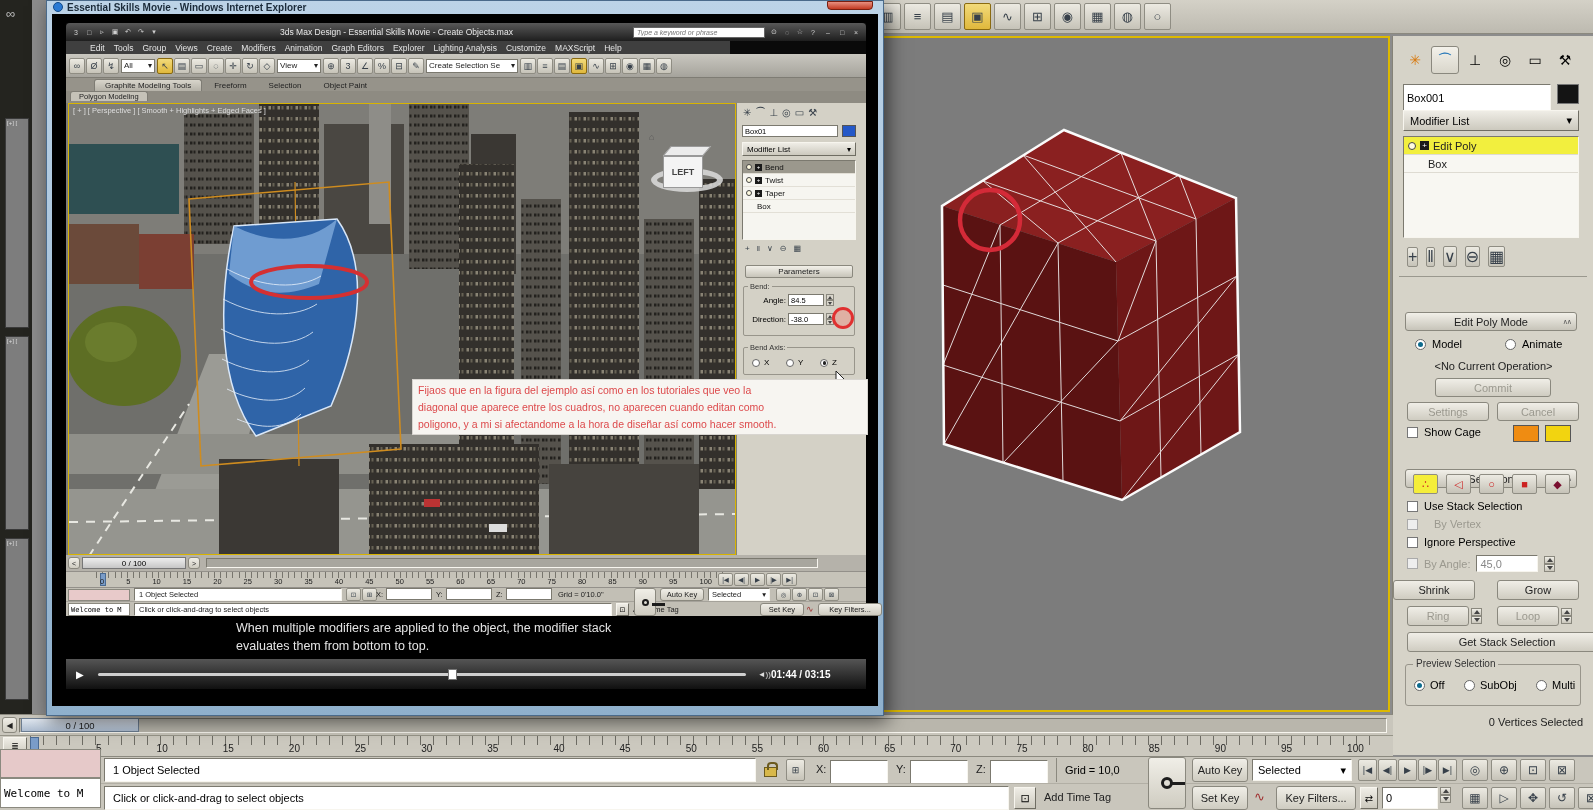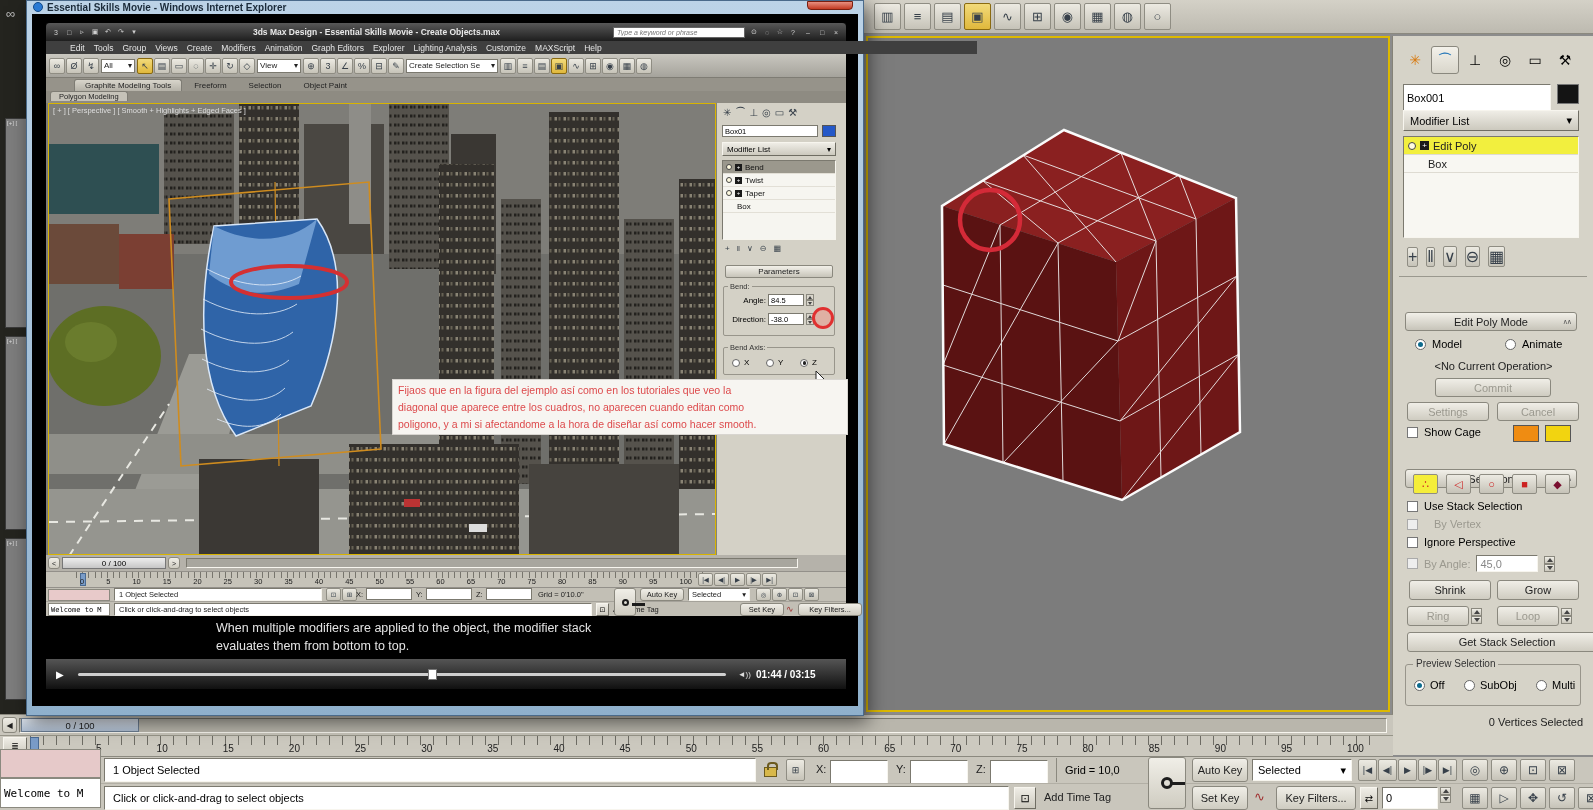--- a/index.html
+++ b/index.html
@@ -50,33 +50,33 @@
   .ptab{width:28px;height:28px;display:flex;align-items:center;justify-content:center;font-size:14px;border-radius:3px}
   .stackrow{display:flex;align-items:center;gap:4px;height:18px;padding:0 4px;border-bottom:1px solid #dedbd2;font-size:11px;color:#222}
   #main-slider-row{left:0;top:714px;width:1393px;height:21px;background:#c9c6bc;border-top:1px solid #8b897f}
   #main-ruler{left:0;top:735px;width:1393px;height:22px;background:#ccc9bf;border-top:1px solid #979589;border-bottom:1px solid #8b897f}
   #status-a{left:0;top:757px;width:1593px;height:26px;background:#c9c6bc}
   #status-b{left:0;top:783px;width:1593px;height:27px;background:#c9c6bc;border-top:1px solid #b2afa5}
   .slabel{font-size:11px;color:#222}
   .sfield{height:27px;background:#fff;border:1px solid;border-color:#7b796f #f7f5ee #f7f5ee #7b796f;font-size:11px;padding:0 3px;font-family:"Liberation Sans",sans-serif}
 
   
-  #ie-window{left:26px;top:0;width:838px;height:716px;z-index:50;
+  #ie-window{left:46px;top:0;width:838px;height:716px;z-index:50;
      background:linear-gradient(#bcd3e7,#8fb0cc);box-shadow:4px 6px 18px rgba(0,0,0,.55);border:1px solid #4a6a8a}
   .ie-title{position:absolute;left:0;top:0;width:100%;height:12px;display:flex;align-items:center;gap:4px;padding-left:6px;
      font-size:10px;color:#1b2b3a;font-weight:bold}
   .ie-close{position:absolute;right:10px;top:0;width:46px;height:9px;background:linear-gradient(#e89080,#c33a22);
      border:1px solid #7a1f10;border-radius:0 0 4px 4px}
   .ie-body{position:absolute;left:5px;top:13px;width:826px;height:692px;background:#000}
   #video{position:absolute;left:14px;top:9px;width:800px;height:678px;background:#0a0a0a}
   .v-title{position:absolute;left:0;top:0;width:800px;height:18px;border-radius:4px 4px 0 0;
      background:linear-gradient(#585858,#1e1e1e);display:flex;align-items:center;padding:0 4px;gap:3px}
-  .v-title .t{flex:1;text-align:center;font-size:8.5px;font-weight:bold;color:#e9e9e9;white-space:nowrap;overflow:hidden}
+  .v-title .t{flex:1;text-align:center;font-size:8.5px;font-weight:normal;color:#e9e9e9;white-space:nowrap;overflow:hidden}
   .v-title .iclist span{width:12px;height:11px;font-size:7px;background:none;border:none;color:#cfcfcf}
-  .v-menu{position:absolute;left:0;top:18px;width:931px;height:13px;background:#3f3f3f;display:flex;align-items:center;gap:9px;padding-left:24px}
+  .v-menu{position:absolute;left:0;top:18px;width:664px;height:13px;background:#3f3f3f;display:flex;align-items:center;gap:9px;padding-left:24px}
   .v-menu span{font-size:8.5px;color:#e6e6e6;white-space:nowrap}
   .v-tool{position:absolute;left:0;top:31px;width:800px;height:24px;background:linear-gradient(#c9c7bf,#a5a39c);
      border-bottom:1px solid #7e7c74;display:flex;align-items:center;gap:2px;padding:0 3px}
   .v-tool .iclist{display:flex;gap:1px}
   .v-tool .iclist span{width:16px;height:16px;font-size:9px}
   .v-dd{height:14px;background:#fff;border:1px solid #7b796f;font-size:8px;display:flex;align-items:center;
         justify-content:space-between;padding:0 2px;color:#222;white-space:nowrap}
   .v-ribbon{position:absolute;left:0;top:55px;width:800px;height:13px;background:#96938a;display:flex;align-items:flex-end;gap:2px;padding-left:28px}
   .v-ribbon span{font-size:8px;color:#222;padding:1px 10px;white-space:nowrap}
   .v-ribbon span:first-child{background:linear-gradient(#d8d5cb,#b5b2a8);border:1px solid #7e7c74;border-bottom:none;border-radius:3px 3px 0 0}
@@ -257,21 +257,21 @@
     </div>
     <div class="abs flex" style="left:14px;top:519px;gap:6px;font-size:11px;color:#9b998f" data-name="by-angle-checkbox">
       <span class="cb dis" data-name="checkbox-icon"></span>
         <span data-name="checkbox-label">By Angle:</span>
       <input class="sfield" style="width: 62px; height: 17px; color: rgb(136, 136, 136);" readonly="" data-name="by-angle-field" value="45,0">
       <span class="spin" data-name="by-angle-spinner">
           <i class="up"></i>
           <i class="dn"></i>
         </span>
     </div>
-    <div class="abs btn" style="left:16px;top:544px;width:82px;height:20px;font-size:11px" data-name="shrink-button">Shrink</div>
+    <div class="abs btn" style="left:0;top:544px;width:82px;height:20px;font-size:11px" data-name="shrink-button">Shrink</div>
     <div class="abs btn" style="left:104px;top:544px;width:82px;height:20px;font-size:11px" data-name="grow-button">Grow</div>
     <div class="abs flex" style="left:14px;top:570px;gap:2px" data-name="ring-control">
       <span class="btn dis" style="width:62px;height:20px;font-size:11px" data-name="ring-button">Ring</span>
       <span class="spin" data-name="ring-spinner">
           <i class="up"></i>
           <i class="dn"></i>
         </span>
     </div>
     <div class="abs flex" style="left:104px;top:570px;gap:2px" data-name="loop-control">
       <span class="btn dis" style="width:62px;height:20px;font-size:11px" data-name="loop-button">Loop</span>
@@ -557,20 +557,26 @@
                 <path d="M152,225 C190,245 226,242 244,228"></path>
                   <path d="M153,255 C190,274 224,270 240,256"></path>
                 <path d="M158,285 C193,302 222,298 236,284"></path>
                   <path d="M168,315 C198,328 220,322 232,310"></path>
               </g>
               <ellipse cx="240" cy="178" rx="58" ry="16" fill="none" stroke="#d43032" stroke-width="4" data-name="annotation-ellipse"></ellipse>
               <rect x="355" y="395" width="16" height="8" fill="#b33"></rect>
                 <rect x="420" y="420" width="18" height="8" fill="#ddd"></rect>
             </svg>
             
+            <div class="abs" style="left:572px;top:28px;width:90px;height:70px" data-name="viewcube">
+              <span class="abs" style="left:8px;top:0;font-size:9px;color:#555" data-name="viewcube-home-icon">⌂</span>
+              <div class="abs" style="left:10px;top:36px;width:72px;height:24px;border:6px solid #dcdcdc;border-radius:50%;opacity:.85" data-name="viewcube-ring"></div>
+              <div class="abs" style="left:26px;top:14px;width:40px;height:10px;background:#ececec;border:1px solid #999;transform:skewX(-40deg)" data-name="viewcube-top-face"></div>
+              <div class="abs flex" style="left:22px;top:24px;width:40px;height:32px;background:#f4f4f4;border:1px solid #999;justify-content:center;font-size:9px;font-weight:bold;color:#444" data-name="viewcube-face">LEFT</div>
+            </div>
           </div>
 
           <div class="v-panel" data-name="video-command-panel">
             <div class="flex iclist" style="position:absolute;left:6px;top:2px;gap:4px;font-size:10px" data-name="command-panel-tabs">
                 <span data-name="create-tab-icon">✳</span>
                 <span data-name="modify-tab-icon">⌒</span>
                 <span data-name="hierarchy-tab-icon">⊥</span>
                 <span data-name="motion-tab-icon">◎</span>
                 <span data-name="display-tab-icon">▭</span>
                 <span data-name="utilities-tab-icon">⚒</span>
@@ -748,21 +754,21 @@
         <div class="v-caption" data-name="video-caption">
           <p style="top:5px">When multiple modifiers are applied to the object, the modifier stack</p>
           <p style="top:23px">evaluates them from bottom to top.</p>
         </div>
         <div class="v-player" data-name="video-player-controls">
           <span style="margin-left:10px;color:#fff;font-size:10px" data-name="play-button">▶</span>
           <div style="position:relative;flex:none;width:648px;height:3px;background:#cfcfcf;margin-left:14px;border-radius:2px" data-name="seek-bar">
             <span style="position:absolute;left:54%;top:-4px;width:9px;height:11px;background:#fff;border:1px solid #777" data-name="seek-handle"></span>
           </div>
           <span style="margin-left:12px;color:#ddd;font-size:8px" data-name="volume-icon">◄))</span>
-          <span style="margin-left:5px;color:#fff;font-size:10px;font-weight:bold" data-name="playback-time">01:44 / 03:15</span>
+          <span style="color:#fff;font-size:10px;font-weight:bold" data-name="playback-time">01:44 / 03:15</span>
         </div>
         <div class="v-blackpad" data-name="video-letterbox"></div>
       </div>
     </div>
   </div>
 </div>
 
 <style>
   
   .ic-main{width:27px;height:27px;font-size:13px}

